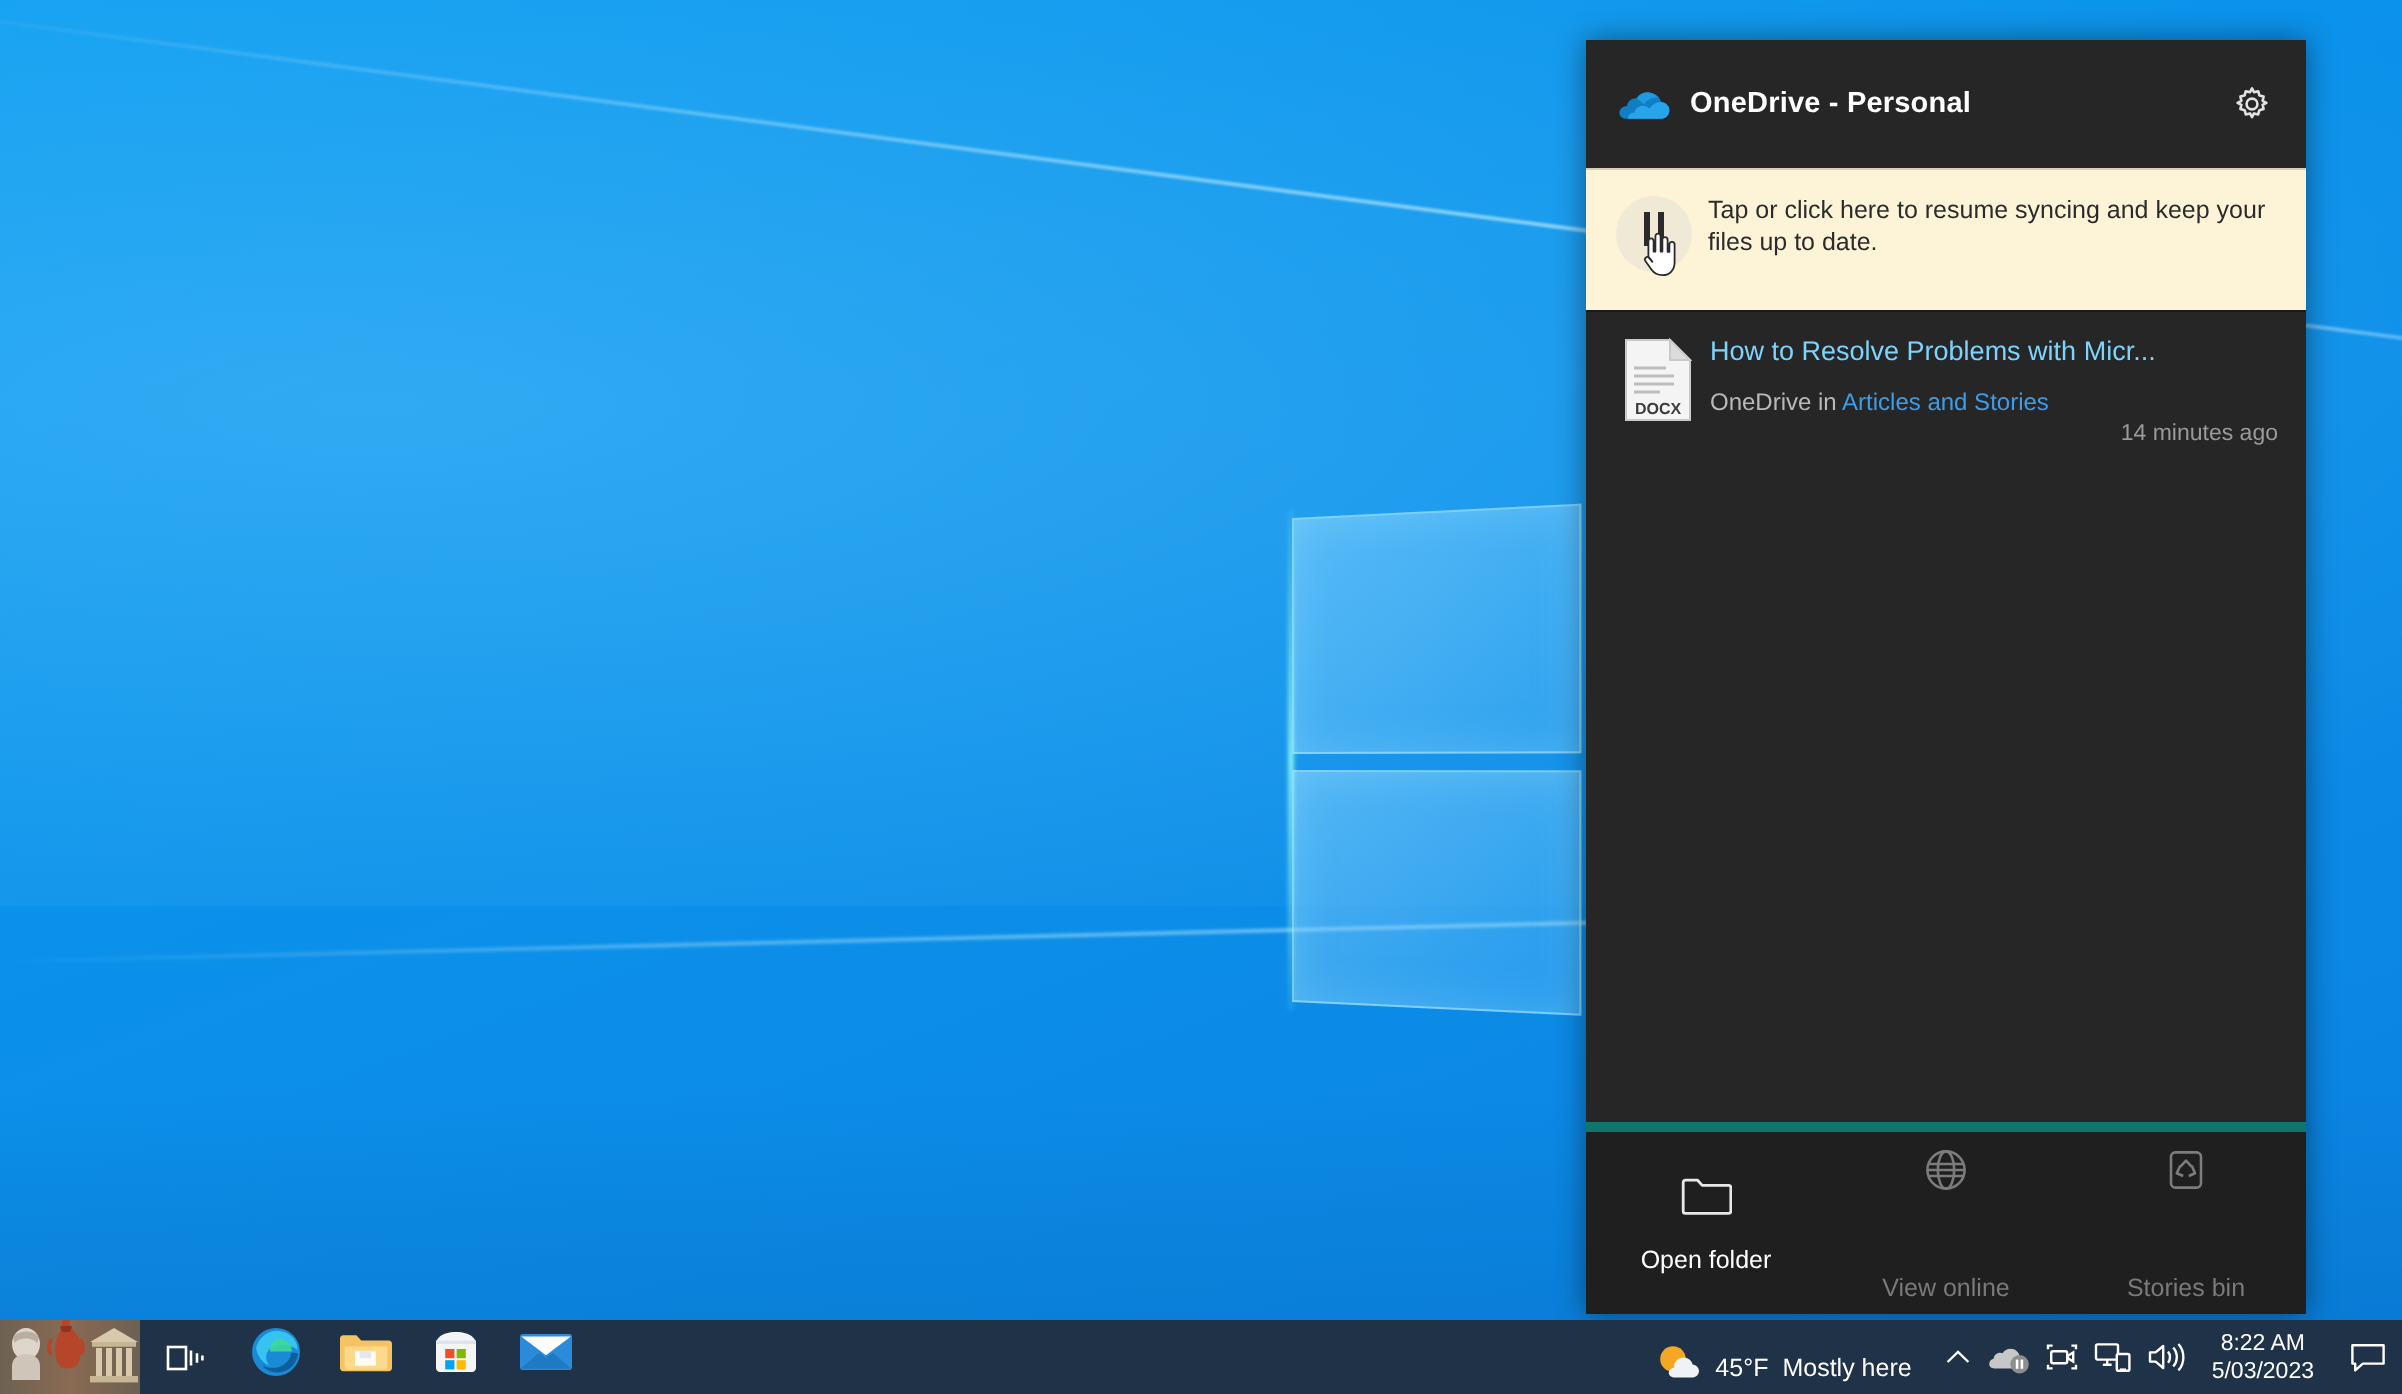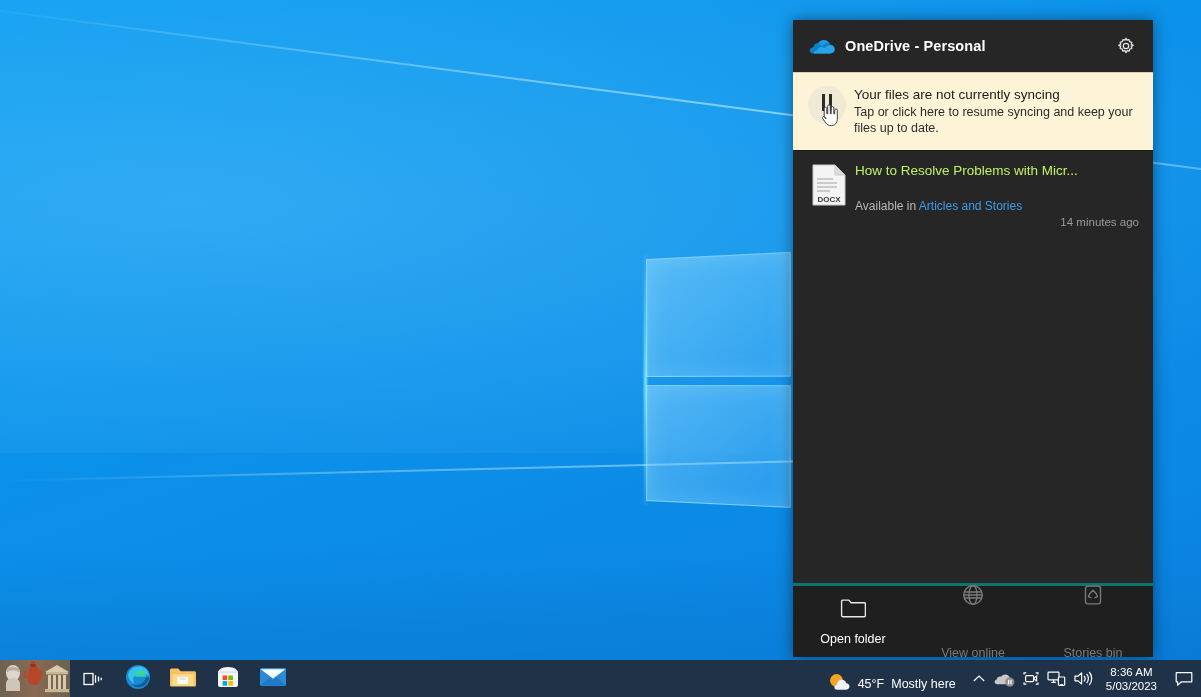--- a/index.html
+++ b/index.html
@@ -75,21 +75,21 @@
   #od-panel {
     position: absolute;
     left: 793px; top: 20px;
     width: 360px; height: 637px;
     background: #262626;
     color: #ffffff;
     display: flex; flex-direction: column;
     box-shadow: 0 0 14px rgba(0,0,0,.45);
   }
   #od-header {
-    height: 52px;
+    height: 64px;
     display: flex; align-items: center;
     padding: 0 10px 0 16px;
     background: #262626;
     flex: 0 0 auto;
   }
   #od-header .od-logo { width: 26px; height: 20px; flex: 0 0 auto; margin-right: 10px; }
   #od-title {
     font-size: 14.5px; font-weight: bold; letter-spacing: .1px;
     color: #ffffff; flex: 1 1 auto;
   }
@@ -136,34 +136,34 @@
   
   #od-list { flex: 1 1 auto; overflow: hidden; background: #262626; }
   .file-row {
     display: flex; align-items: flex-start;
     padding: 11px 14px 12px 14px;
     cursor: pointer;
   }
   .file-icon { width: 44px; flex: 0 0 auto; display: flex; justify-content: center; padding-top: 2px; }
   .file-meta { flex: 1 1 auto; min-width: 0; padding-left: 4px; }
   .file-name {
-    font-size: 13.5px; line-height: 18px; color: #bef264;
+    font-size: 13.5px; line-height: 18px; color: #7dd3fc;
     white-space: nowrap; overflow: hidden; text-overflow: ellipsis;
-    margin-bottom: 18px;
+    margin-bottom: 8px;
   }
   .file-loc { font-size: 12px; line-height: 16px; color: #b8b8b8; }
   .file-loc .link { color: #3f9ce8; cursor: pointer; }
   .file-time { font-size: 11.5px; line-height: 15px; color: #9a9a9a; margin-top: 1px; text-align: right; }
 
   
   #od-footer {
     flex: 0 0 auto;
-    height: 74px;
+    height: 96px;
     background: #1f1f1f;
-    border-top: 3px solid #0f766e;
+    border-top: 5px solid #0f766e;
     display: flex; align-items: flex-end;
   }
   .foot-btn {
     flex: 1 1 0;
     height: 100%;
     display: flex; flex-direction: column;
     align-items: center; justify-content: center;
     gap: 9px;
     cursor: pointer;
   }
@@ -258,41 +258,40 @@
             <i></i>
             <i></i>
           </span>
         <span class="hand-cursor">
           <svg width="22" height="24" viewBox="0 0 22 24">
             <path d="M7.2 13.6V5.6c0-.8.6-1.4 1.3-1.4s1.3.6 1.3 1.4v5.2h.9V3.2c0-.8.6-1.4 1.3-1.4s1.3.6 1.3 1.4v7.6h.9V4.9c0-.8.6-1.3 1.3-1.3.7 0 1.3.6 1.3 1.3v6h.9V7.2c0-.7.6-1.3 1.3-1.3s1.3.6 1.3 1.3v9.1c0 3.6-2.4 6.3-6 6.3-2.4 0-4.2-.8-5.6-2.8l-3-4.3c-.4-.6-.3-1.4.3-1.8.6-.4 1.4-.3 1.8.3l1.4 1.9z" fill="#ffffff" stroke="#2b2b2b" stroke-width=".9" stroke-linejoin="round"></path>
           </svg>
         </span>
       </span>
       <span class="banner-text">
-        <span class="banner-title" style="display:block">Your files are not currently syncing</span>
         <span class="banner-sub" style="display:block">Tap or click here to resume syncing and keep your files up to date.</span>
       </span>
     </div>
 
     <div id="od-list">
       <div class="file-row">
         <span class="file-icon">
           <svg width="34" height="42" viewBox="0 0 34 42">
             <path d="M1 1h22l10 10v30H1z" fill="#f4f4f4" stroke="#c9c9c9" stroke-width="1"></path>
             <path d="M23 1l10 10H23z" fill="#dcdcdc" stroke="#c9c9c9" stroke-width="1"></path>
             <g stroke="#bdbdbd" stroke-width="1.4">
               <path d="M5 15h16M5 19h20M5 23h20M5 27h13"></path>
             </g>
             <text x="17" y="38" font-family="Liberation Sans, sans-serif" font-size="8" font-weight="bold" fill="#3c3c3c" text-anchor="middle">DOCX</text>
           </svg>
         </span>
         <span class="file-meta">
           <span class="file-name" style="display:block">How to Resolve Problems with Micr...</span>
           <span class="file-loc" style="display:block">
-            <span>Available in</span>
+            <span>OneDrive in</span>
             <span class="link">Articles and Stories</span>
           </span>
           <span class="file-time" style="display:block">14 minutes ago</span>
         </span>
       </div>
     </div>
 
     <div id="od-footer">
       <div class="foot-btn">
         <span>
@@ -452,21 +451,21 @@
       </div>
 
       <div class="tray-icon">
         <svg width="20" height="17" viewBox="0 0 20 17" fill="none" stroke="#ffffff" stroke-width="1.2">
           <path d="M2 6.2h2.8L8.6 3v11L4.8 10.8H2z" stroke-linejoin="round"></path>
           <path d="M11 5.8c1.3 1.5 1.3 4 0 5.6M13.6 3.8c2.4 2.6 2.4 6.8 0 9.4M16.2 2c3.3 3.6 3.3 9.6 0 13.2"></path>
         </svg>
       </div>
 
       <div id="clock">
-        <div>8:36 AM</div>
+        <div>8:22 AM</div>
         <div>5/03/2023</div>
       </div>
 
       <div id="action-center">
         <svg width="18" height="17" viewBox="0 0 18 17" fill="none" stroke="#ffffff" stroke-width="1.2">
           <path d="M1.2 2.6h15.6v9.2H6.4L2.6 15.2v-3.4H1.2z" stroke-linejoin="round"></path>
         </svg>
       </div>
     </div>
   </div>

